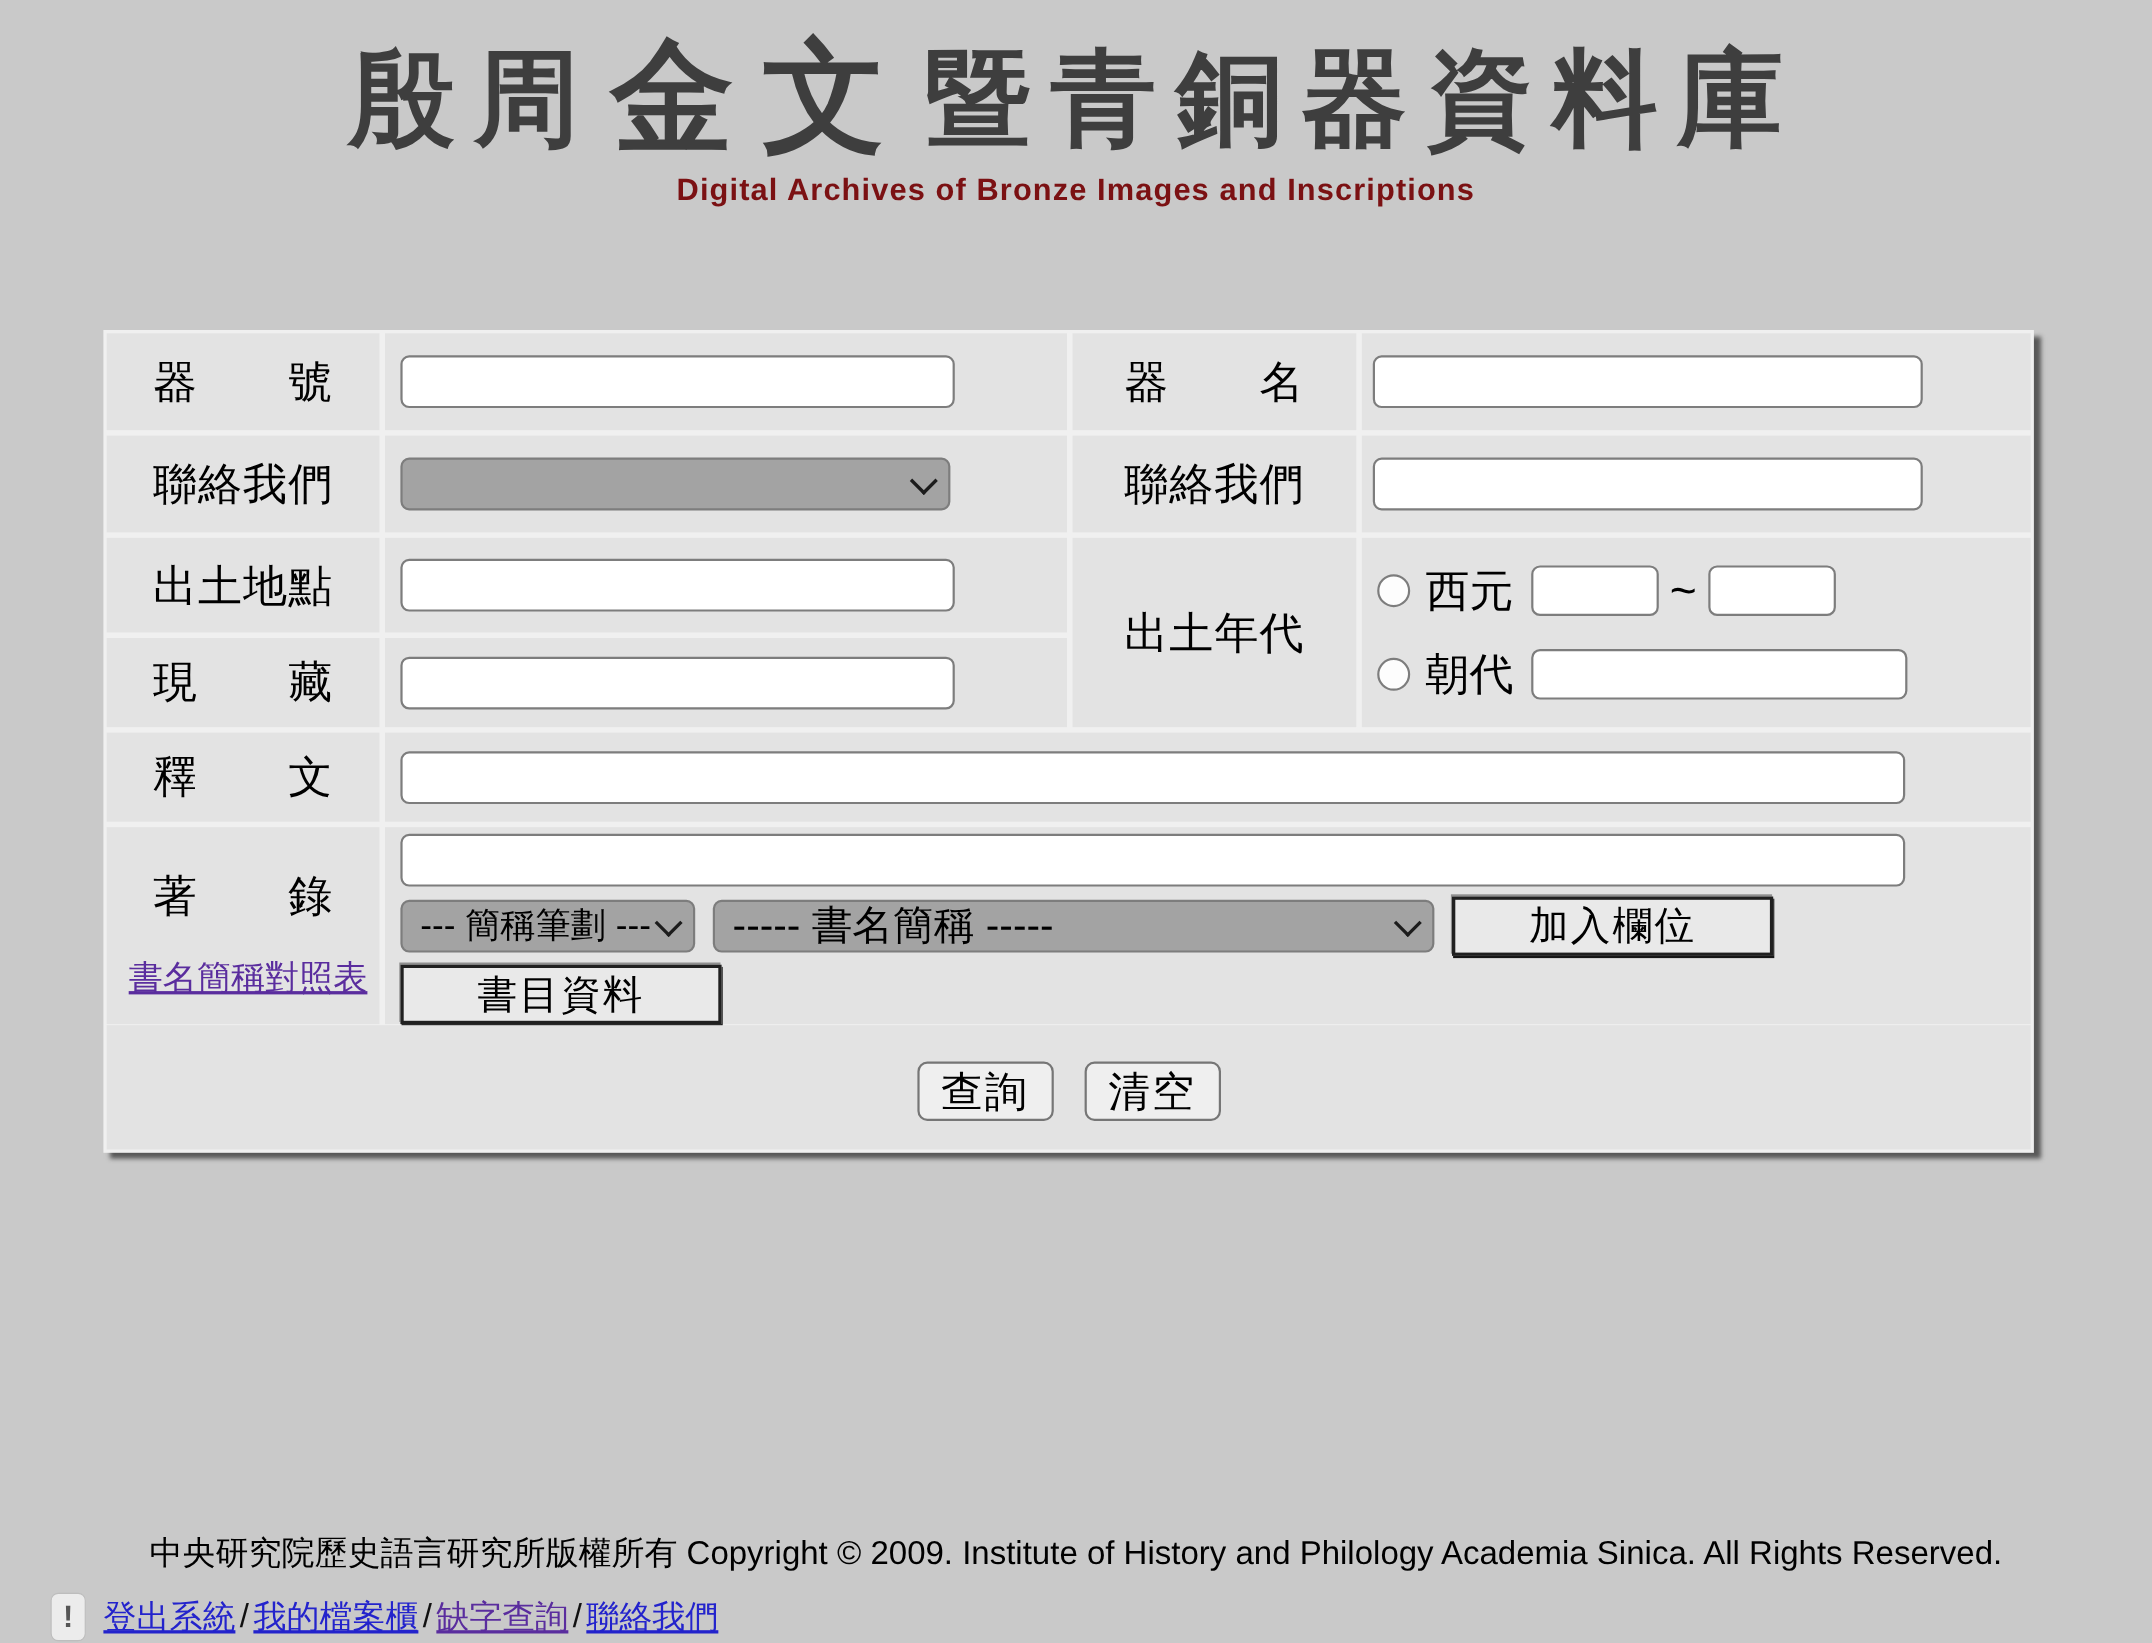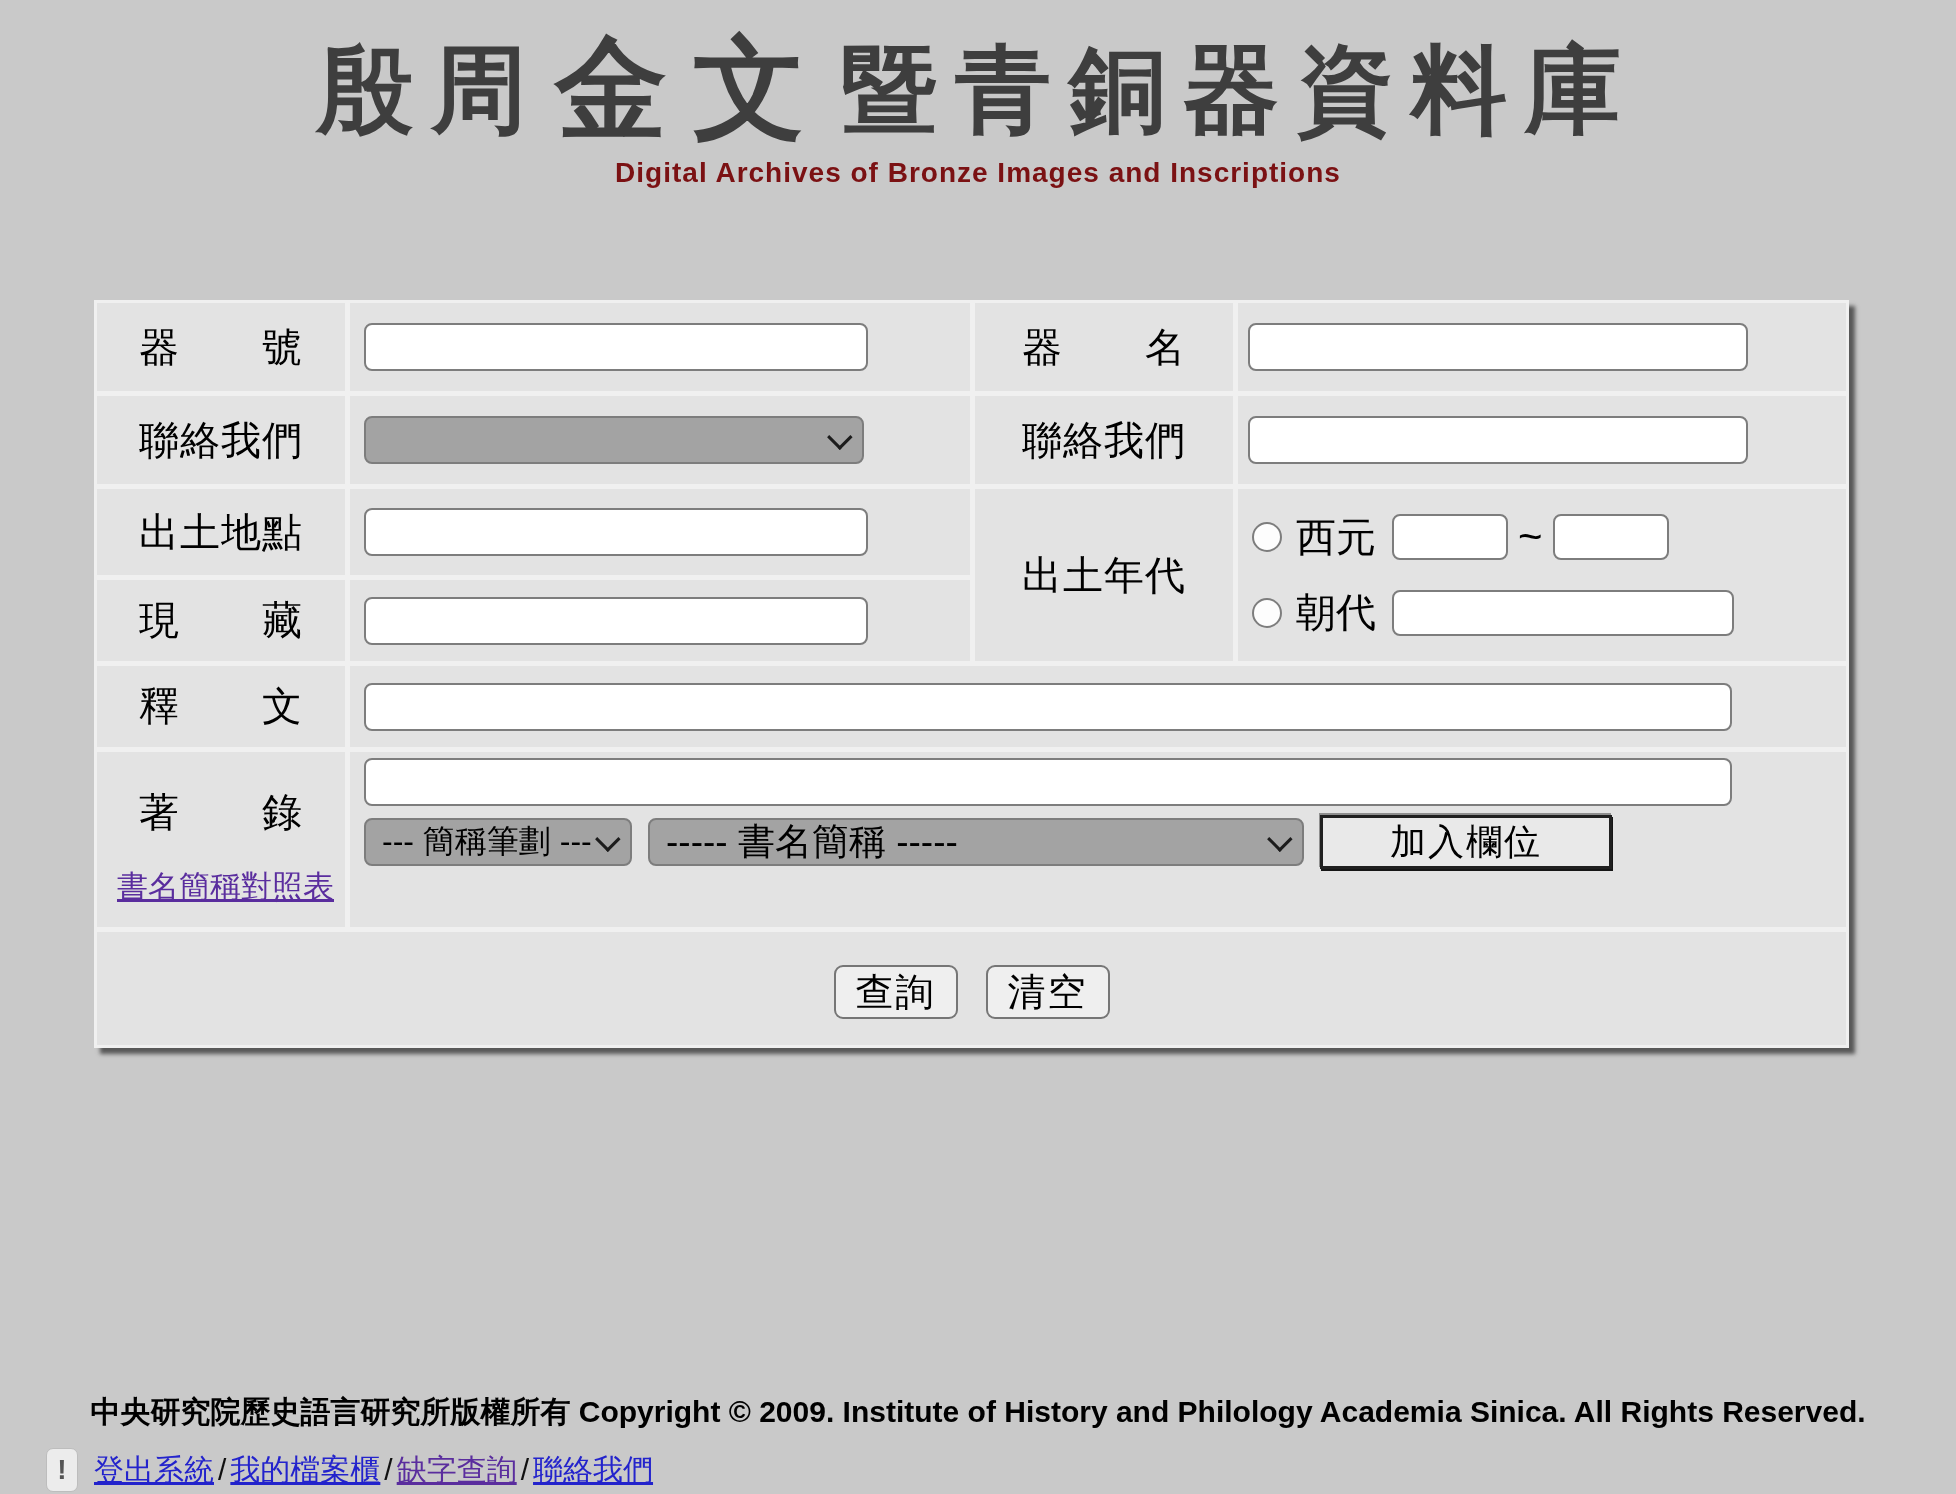--- a/index.html
+++ b/index.html
@@ -110,21 +110,21 @@
     margin-top:33px;height:54px;min-width:108px;
     background:#efefef;border:2px solid #767676;border-radius:9px;
     font-size:38px;font-family:inherit;letter-spacing:2px;
     display:flex;align-items:center;justify-content:center;cursor:pointer;
     padding:0 20px;box-sizing:border-box;
   }
   .std-btn + .std-btn{margin-left:28px;}
   
   .copyright{
     position:absolute;top:1392px;left:0;width:100%;
-    text-align:center;font-size:30px;color:#000;font-weight:bold;
+    text-align:center;font-size:30px;color:#000;
   }
   .bottom-links{
     position:absolute;top:1448px;left:46px;
     display:flex;align-items:center;font-size:30px;
   }
   .warn-icon{
     width:30px;height:42px;border-radius:7px;background:#ececec;
     border:1px solid #bdbdbd;color:#555;font-weight:bold;font-size:28px;
     display:flex;align-items:center;justify-content:center;margin-right:16px;
   }
@@ -211,20 +211,21 @@
         <div class="fake-select sel-stroke">
           <span>--- 簡稱筆劃 ---</span>
           <span class="chev"></span>
         </div>
         <div class="fake-select sel-book">
           <span>----- 書名簡稱 -----</span>
           <span class="chev"></span>
         </div>
         <button class="dark-btn add-field-btn">加入欄位</button>
       </div>
+      <button class="dark-btn biblio-btn">書目資料</button>
     </div>
   </div>
 
   <div class="row-wide row-buttons" style="grid-template-columns:1749px;">
     <div class="cell btns-cell">
       <button class="std-btn">查詢</button>
       <button class="std-btn">清空</button>
     </div>
   </div>
 

